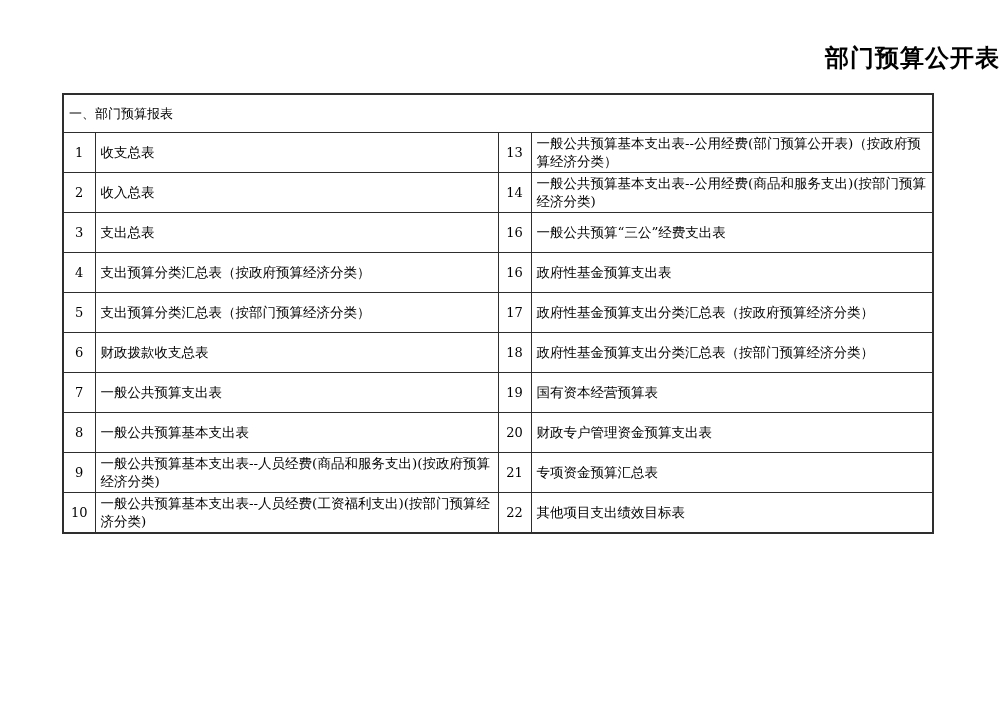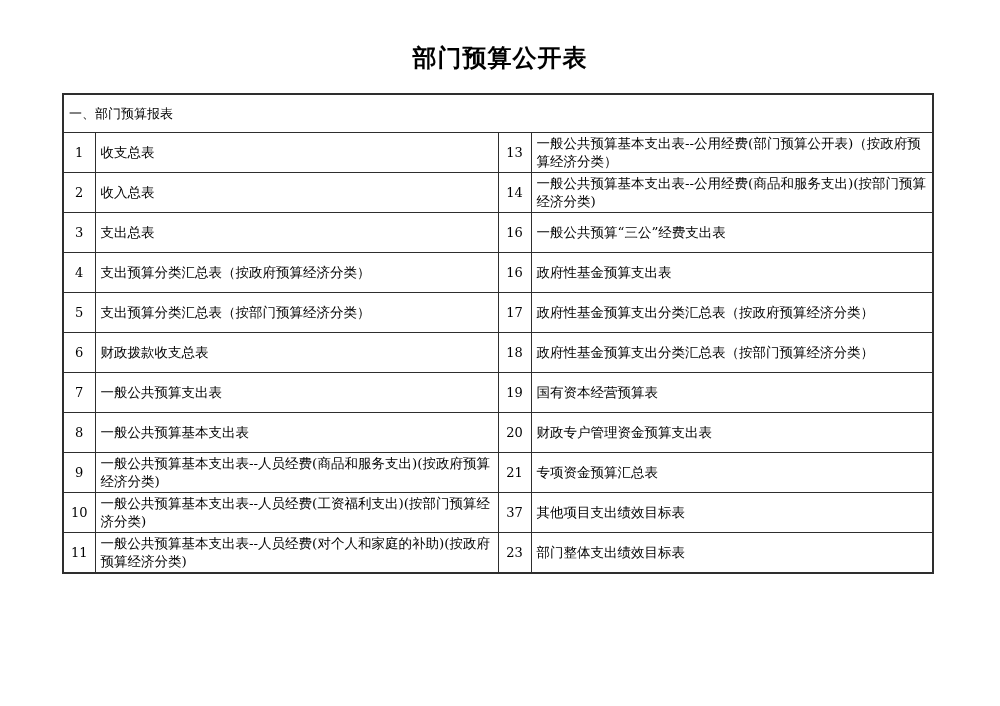--- a/index.html
+++ b/index.html
@@ -13,21 +13,21 @@
     position: relative;
     font-family: "DejaVu Serif", "Liberation Serif", serif;
     color: #000000;
     overflow: hidden;
   }
   .doc-title {
     position: absolute;
     top: 42px;
     left: 0;
     width: 100%;
-    text-align: center;
+    text-align: right;
     font-size: 24px;
     font-weight: bold;
     letter-spacing: 1px;
     margin: 0;
   }
   table.budget-table {
     position: absolute;
     left: 62px;
     top: 93px;
     width: 870px;
@@ -133,23 +133,17 @@
     </tr>
     <tr>
       <td class="num">9</td>
       <td class="label">一般公共预算基本支出表--人员经费(商品和服务支出)(按政府预算经济分类)</td>
       <td class="num">21</td>
       <td class="label">专项资金预算汇总表</td>
     </tr>
     <tr>
       <td class="num">10</td>
       <td class="label">一般公共预算基本支出表--人员经费(工资福利支出)(按部门预算经济分类)</td>
-      <td class="num">37</td>
+      <td class="num">22</td>
       <td class="label">其他项目支出绩效目标表</td>
-    </tr>
-    <tr>
-      <td class="num">11</td>
-      <td class="label">一般公共预算基本支出表--人员经费(对个人和家庭的补助)(按政府预算经济分类)</td>
-      <td class="num">23</td>
-      <td class="label">部门整体支出绩效目标表</td>
     </tr>
   </tbody>
 </table>
 
 </body></html>

